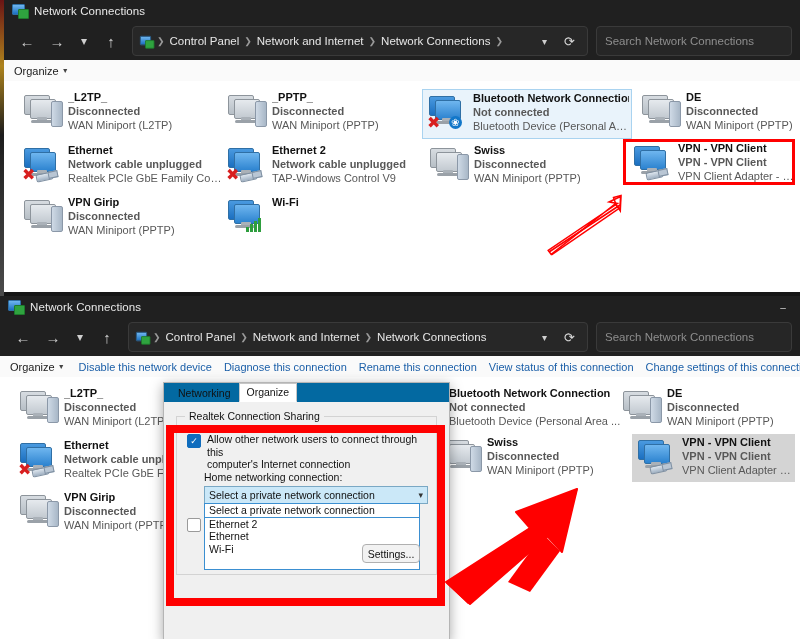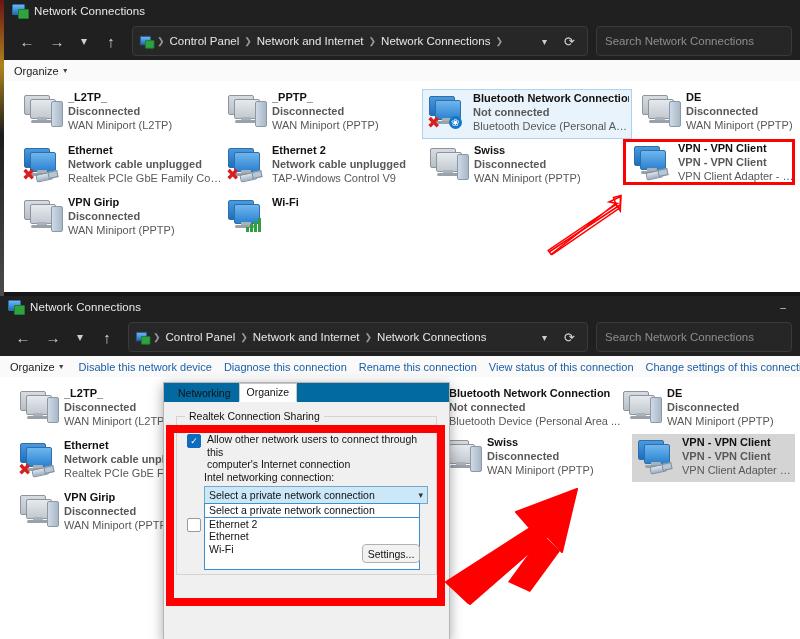--- a/index.html
+++ b/index.html
@@ -509,21 +509,21 @@
         <div class="lg">Realtek Connection Sharing</div>
 
         <div class="cbrow" style="left:10px;top:16px;width:236px;">
           <span class="cb on">✓</span>
           <span class="cbtext">
             <span>Allow other network users to connect through this</span><br>
             <span>computer's Internet connection</span>
           </span>
         </div>
 
-        <div class="fldlabel" style="left:27px;top:54px;">Intel networking connection:</div>
+        <div class="fldlabel" style="left:27px;top:54px;">Home networking connection:</div>
 
         <div class="combo" style="left:27px;top:69px;width:214px;">
           <span class="cv">Select a private network connection</span>
           <span class="ca">▾</span>
         </div>
 
         <div class="cbrow" style="left:10px;top:100px;">
           <span class="cb"></span>
         </div>
 

